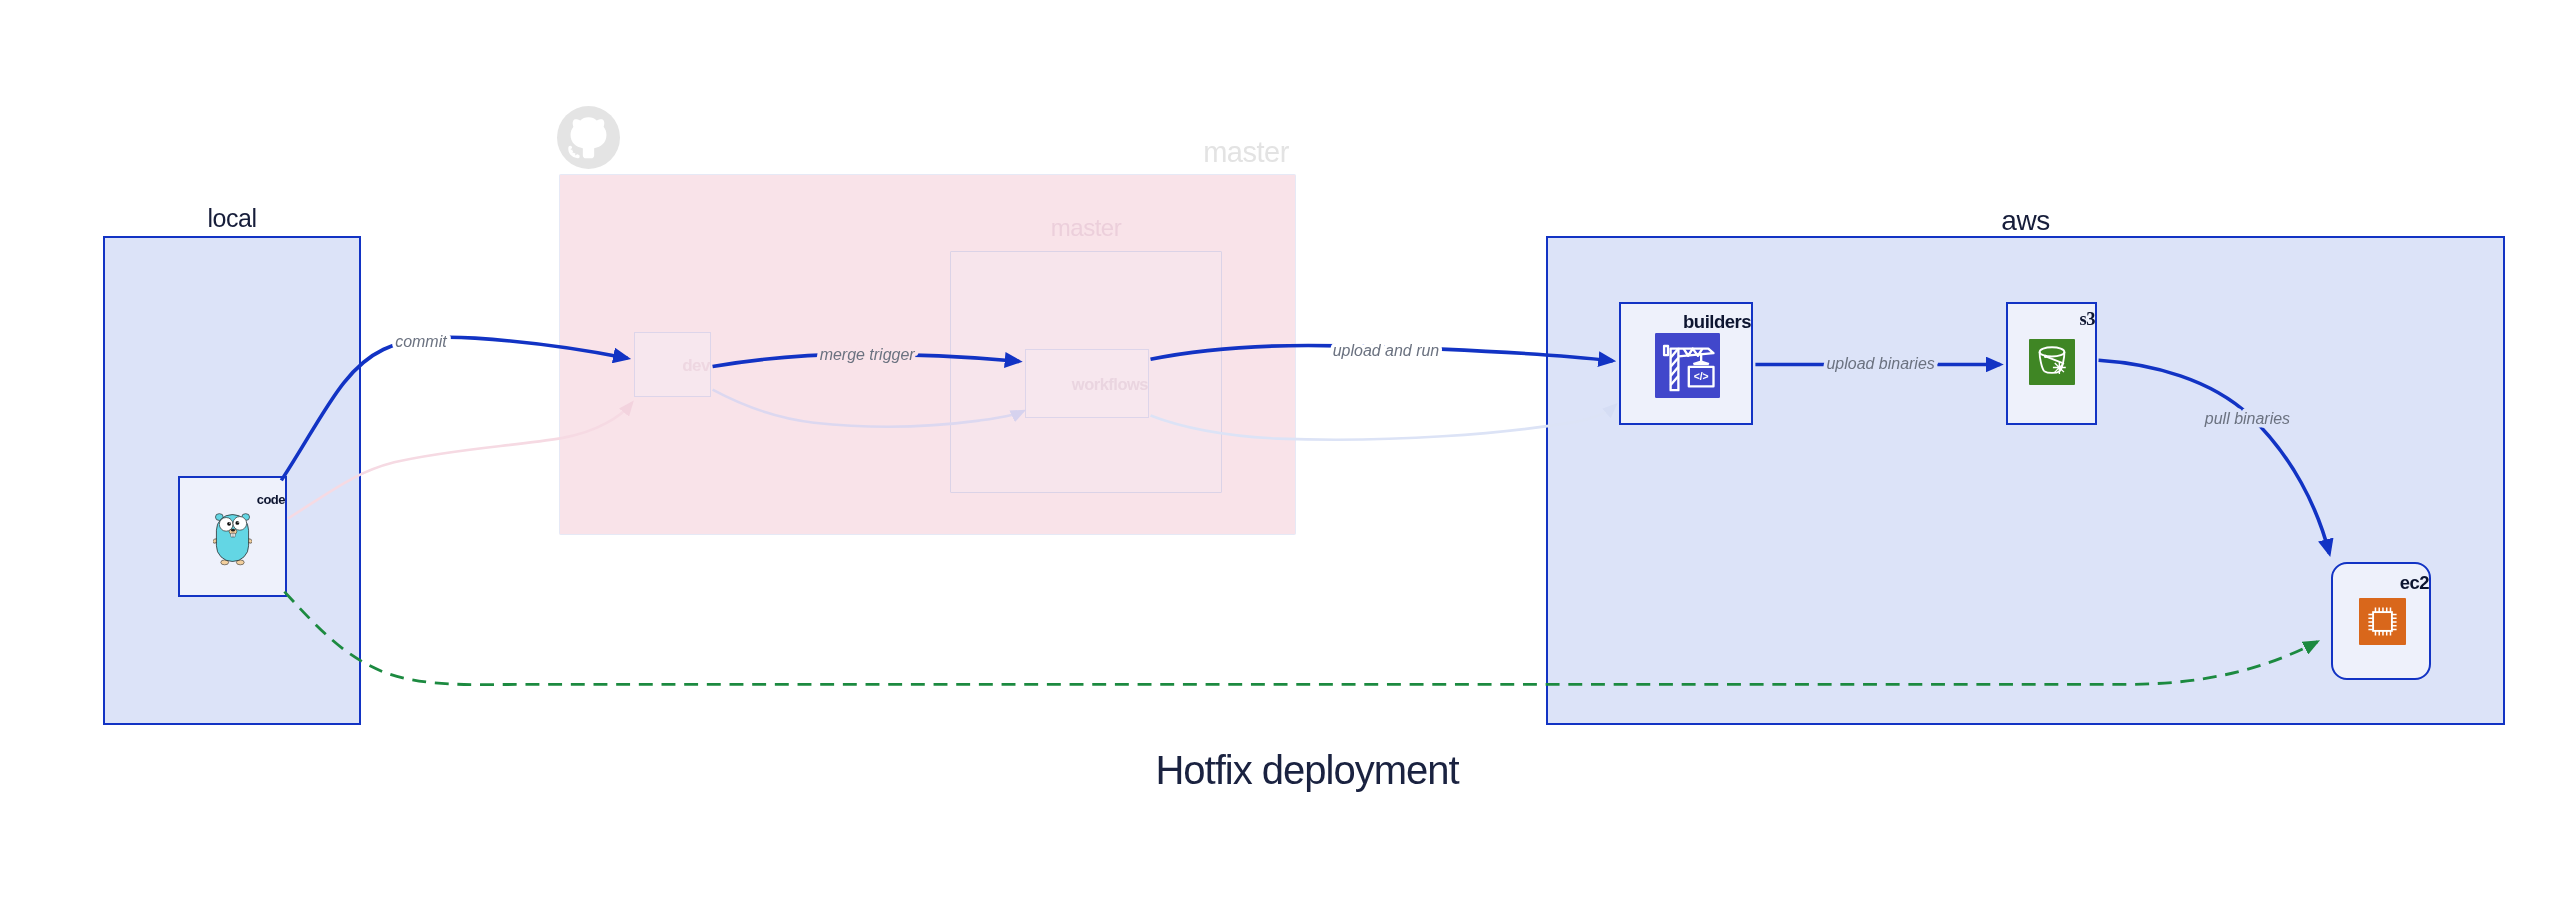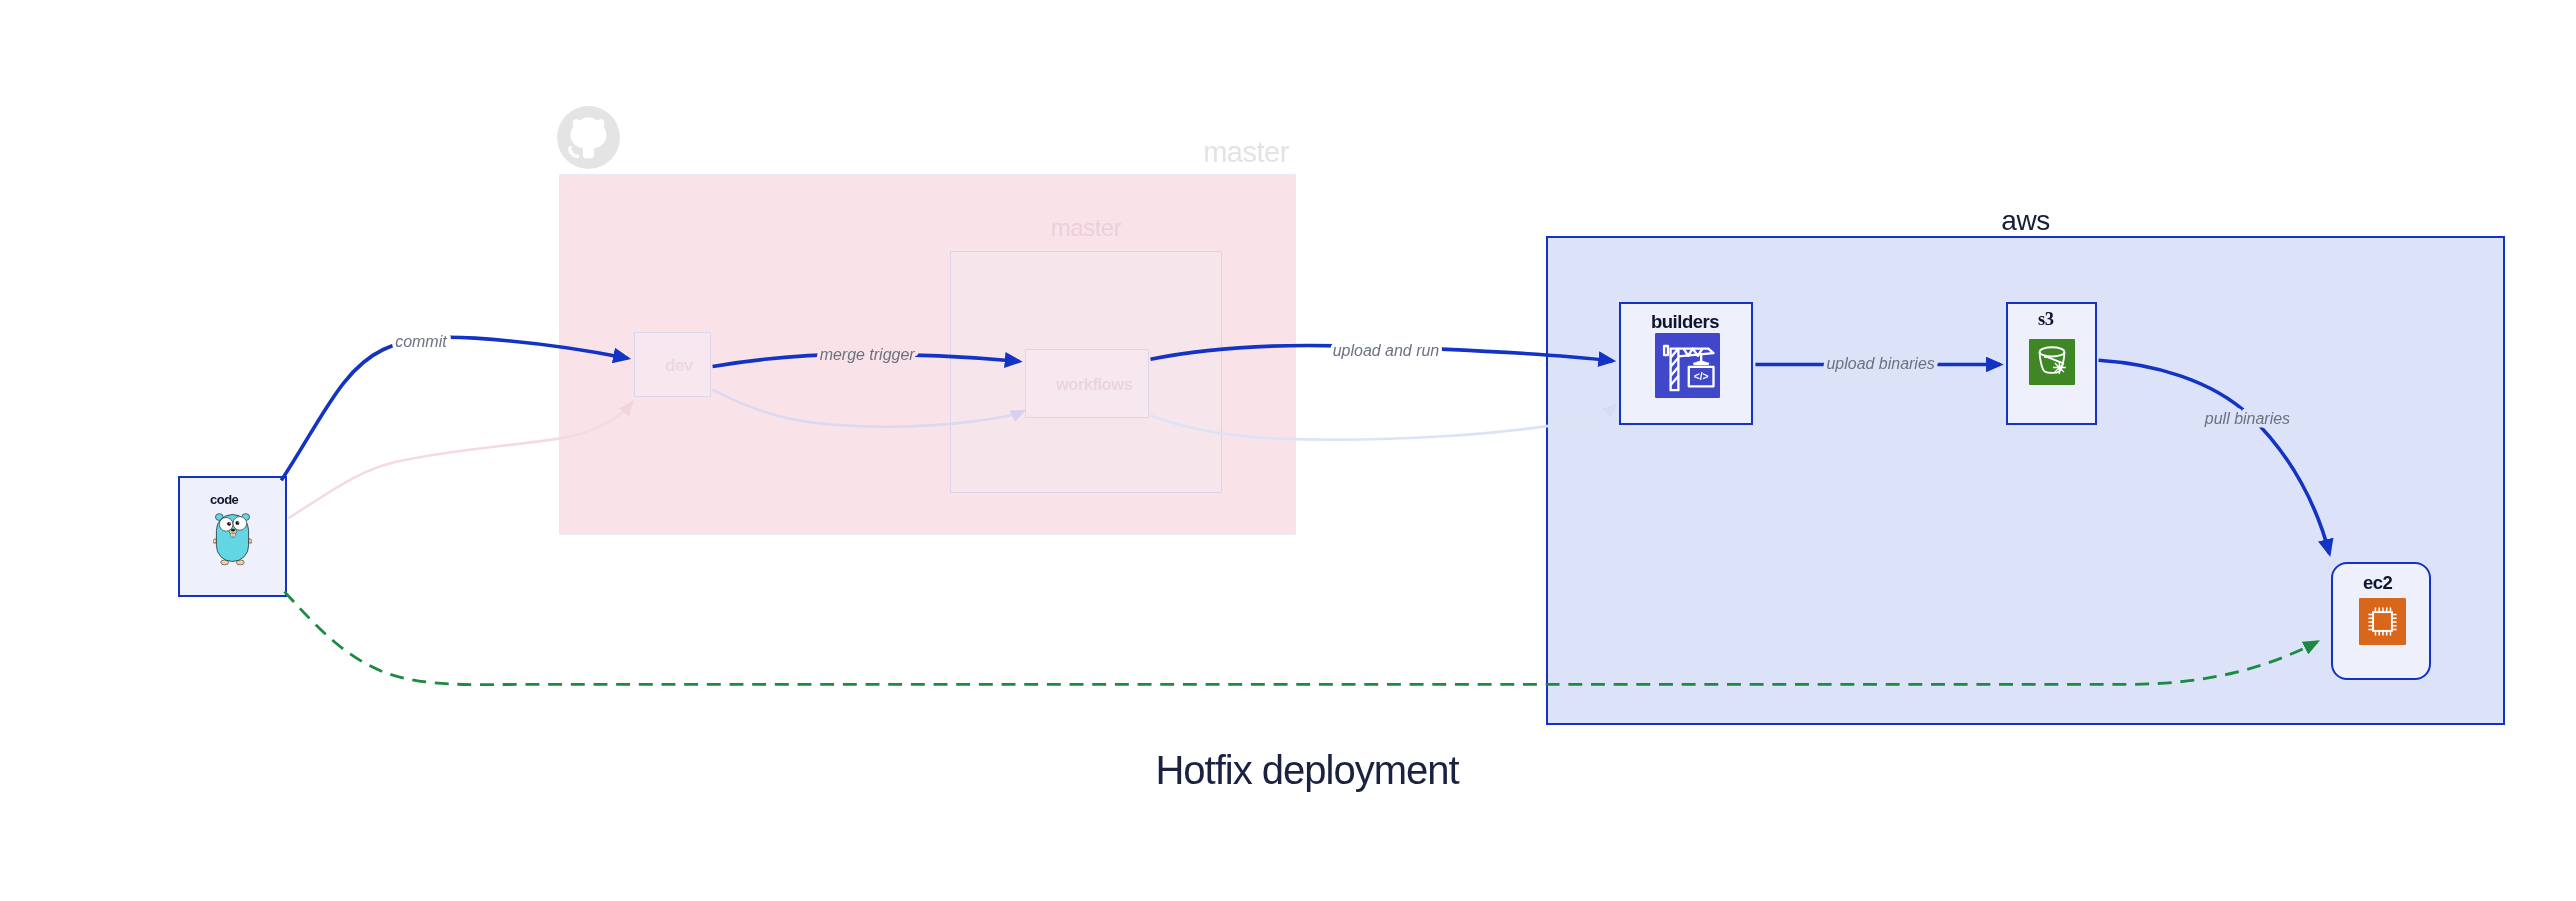--- a/index.html
+++ b/index.html
@@ -8,21 +8,21 @@
   
   .container{position:absolute;box-sizing:border-box;}
   .c-local,.c-aws{background:#dce3f8;border:2.1px solid #1233c4;}
   .c-github{background:#f9e3e9;border:1.5px solid #e6e9f6;border-radius:1.5px;}
   .c-master{background:#f7e5ec;border:1.5px solid #dbd3e7;border-radius:1px;}
   .container-label{position:absolute;white-space:nowrap;letter-spacing:-0.5px;}
   .lbl-dark{color:#161d3a;}
   .lbl-github{color:#e3e3e3;}
   .lbl-master{color:#eccfdb;}
   
-  .node{position:absolute;box-sizing:border-box;text-align:left;padding-left:30px;}
+  .node{position:absolute;box-sizing:border-box;text-align:right;padding-left:30px;}
   .node-solid{background:#eef1fb;border:2.1px solid #1233c4;}
   .node-faded{background:#f7e7ee;border:1.5px solid #ddd5ea;}
   .node-title{font-weight:bold;letter-spacing:-0.5px;color:#0d1530;}
   .node-title-faded-dev{font-weight:bold;letter-spacing:-0.5px;color:#eed7e1;}
   .node-title-faded-wf{font-weight:bold;letter-spacing:-0.5px;color:#ead5e0;}
   .node-icon{position:absolute;}
   
   svg.edges{position:absolute;left:0;top:0;pointer-events:none;}
   .edge-label{font-family:"Liberation Sans",sans-serif;font-style:italic;font-size:31px;
               fill:#6b7280;paint-order:stroke;stroke-linejoin:round;text-anchor:middle;}
@@ -48,20 +48,23 @@
         C75 30 76 26 74 23 C73 21 69 20 63 23 C59 20 56 18 50 18 Z"></path>
       <path d="M33 80 C25 79 20 73 21 66" stroke="#ffffff" stroke-width="6" fill="none" stroke-linecap="round"></path>
       <path d="M22 69 L27 66 M25 74 L30 70 M29 78 L33 74" stroke="#e4e4e4" stroke-width="1.6" fill="none"></path>
     </svg>
 
     <div class="container c-master" style="left:390px;top:76px;width:272px;height:242px;">
       <div class="container-label lbl-master" style="left:50%;transform:translateX(-50%);top:-38px;font-size:24px;">master</div>
     </div>
   </div>
 
+  <div class="container c-local" style="left:103px;top:236px;width:258px;height:489px;">
+    <div class="container-label lbl-dark" style="left:50%;transform:translateX(-50%);top:-34px;font-size:25px;">local</div>
+  </div>
 
   <div class="container c-aws" style="left:1546px;top:236px;width:959px;height:489px;">
     <div class="container-label lbl-dark" style="left:50%;transform:translateX(-50%);top:-33px;font-size:28px;">aws</div>
   </div>
 
   <div class="node node-solid" style="left:178px;top:476px;width:109px;height:121px;">
     <div class="node-title" style="margin-top:14px;font-size:13px;">code</div>
     <svg class="node-icon" style="left:33px;top:31px;" width="39" height="58" viewBox="0 0 80 112">
       <ellipse cx="13" cy="13" rx="8" ry="7" fill="#63d6e4" stroke="#2c2c2c" stroke-width="1.4"></ellipse>
       <ellipse cx="67" cy="13" rx="8" ry="7" fill="#63d6e4" stroke="#2c2c2c" stroke-width="1.4"></ellipse>

